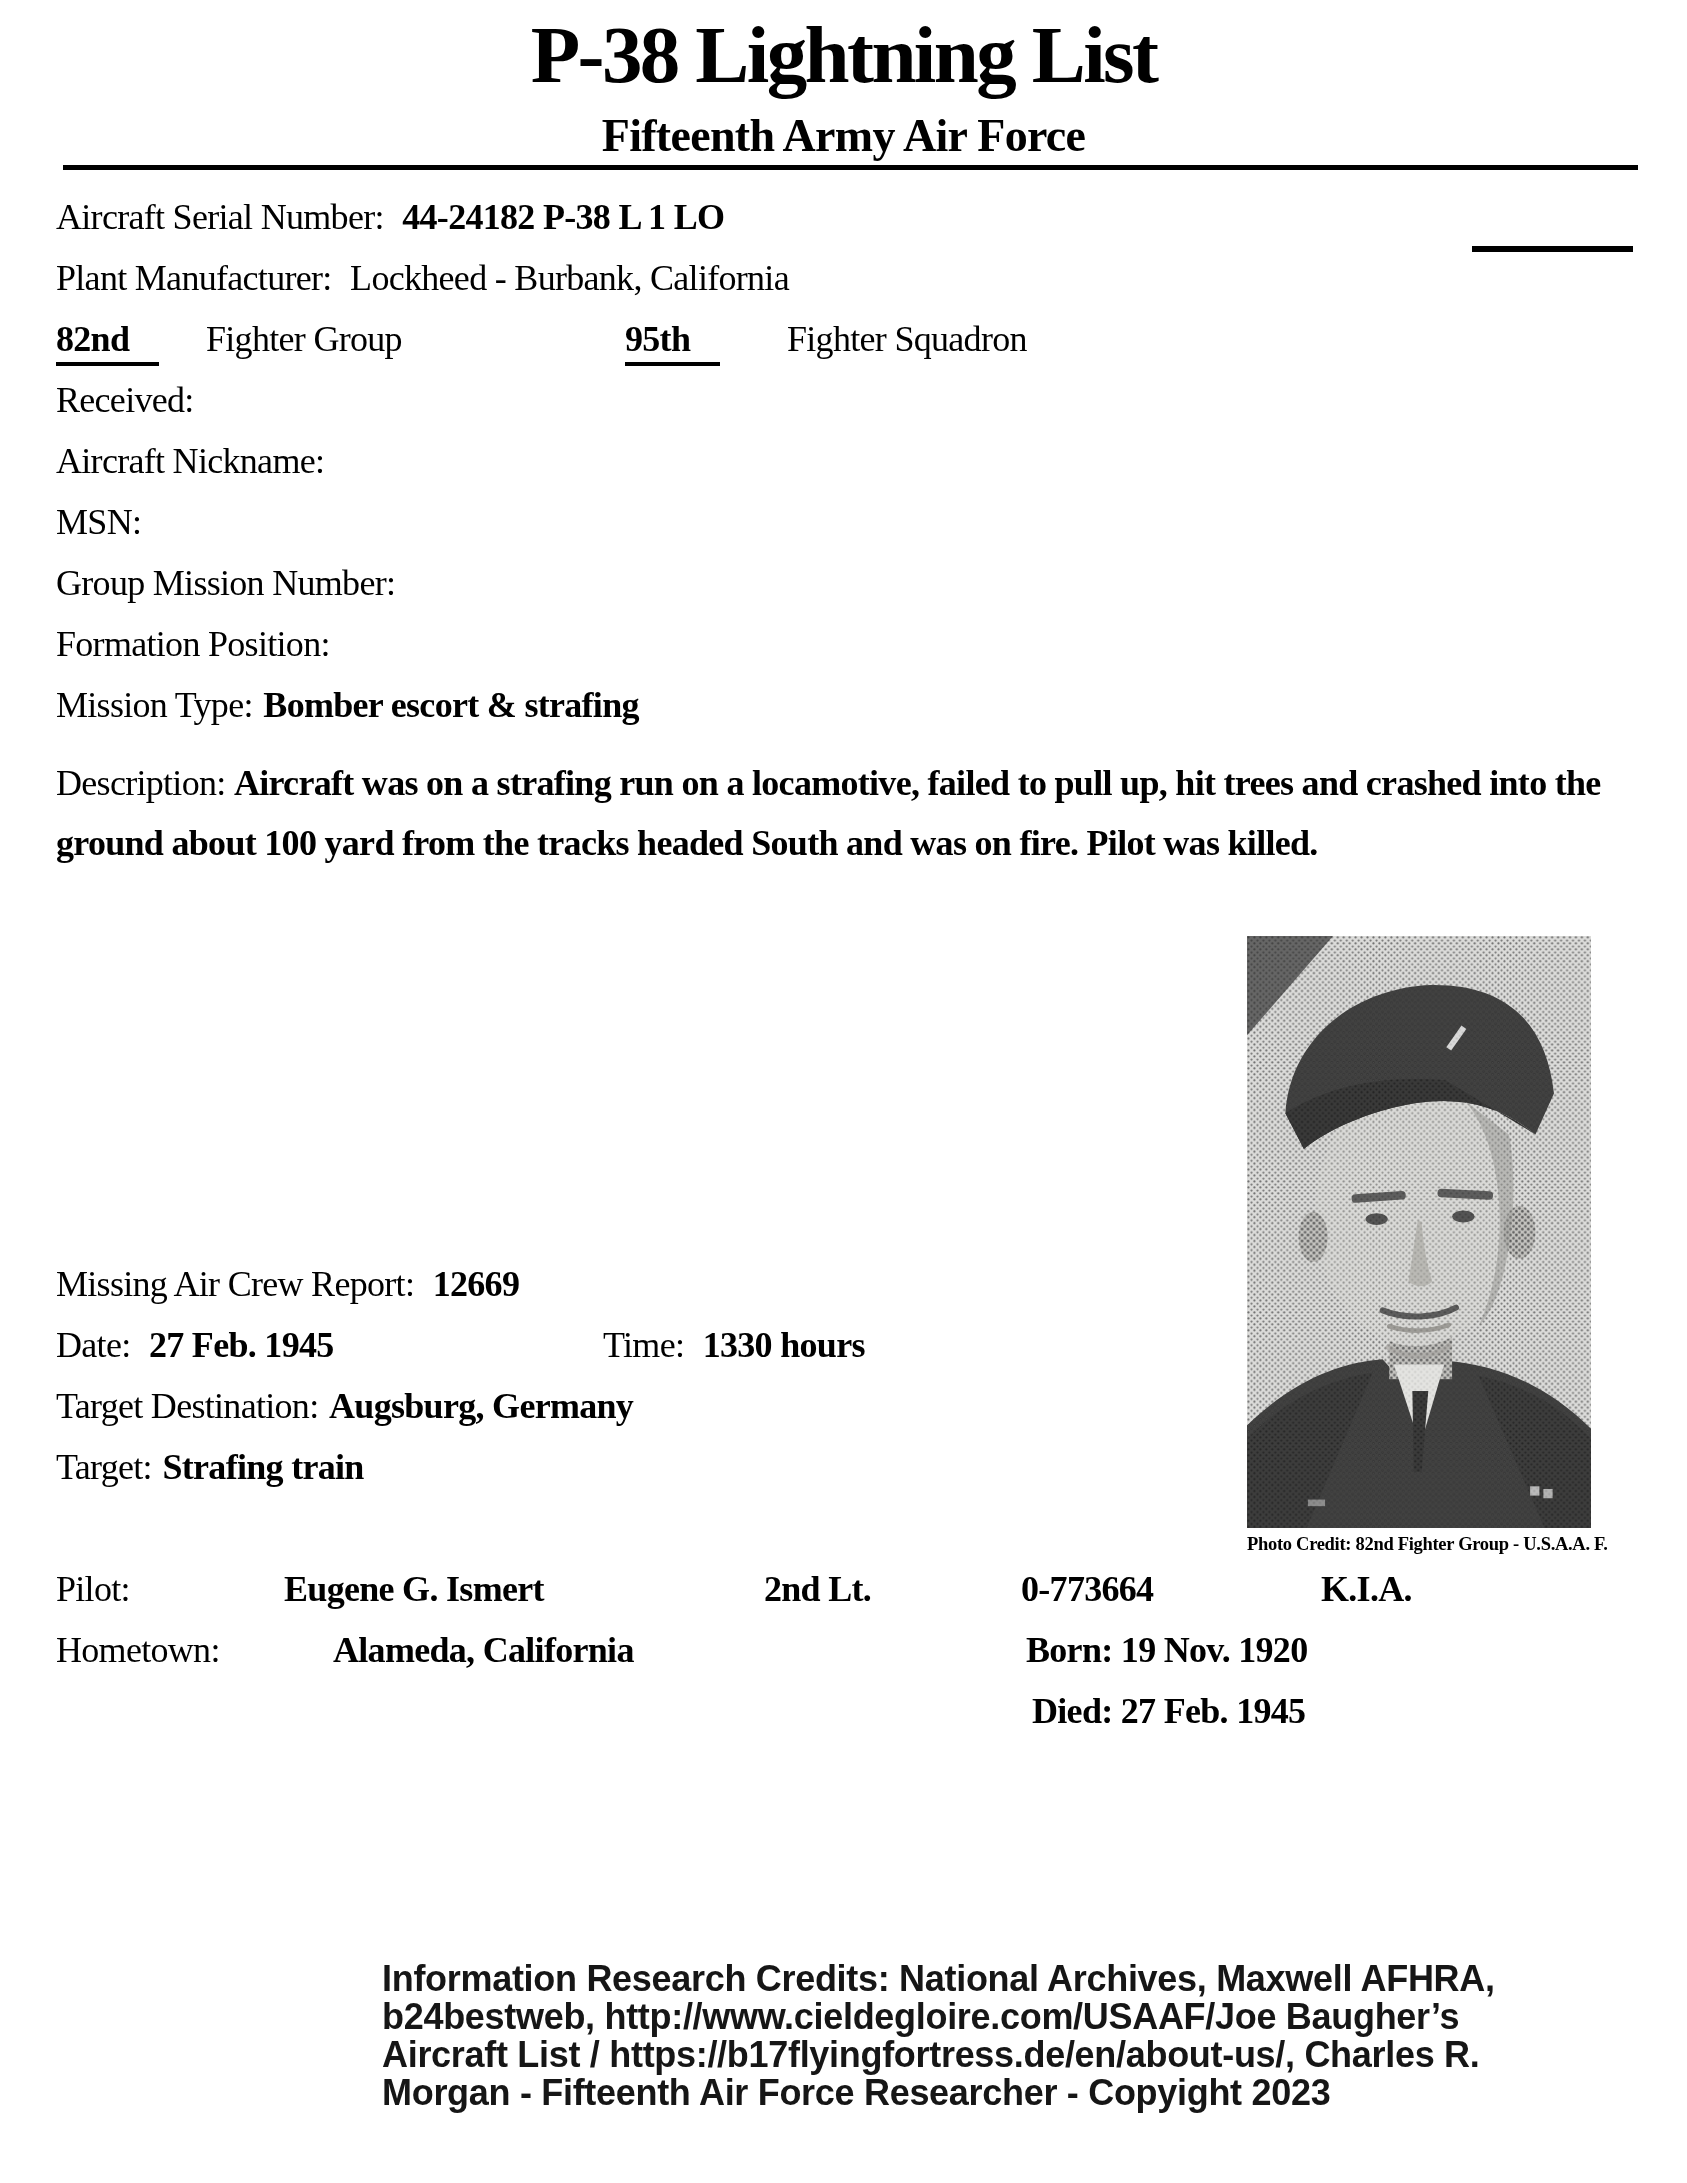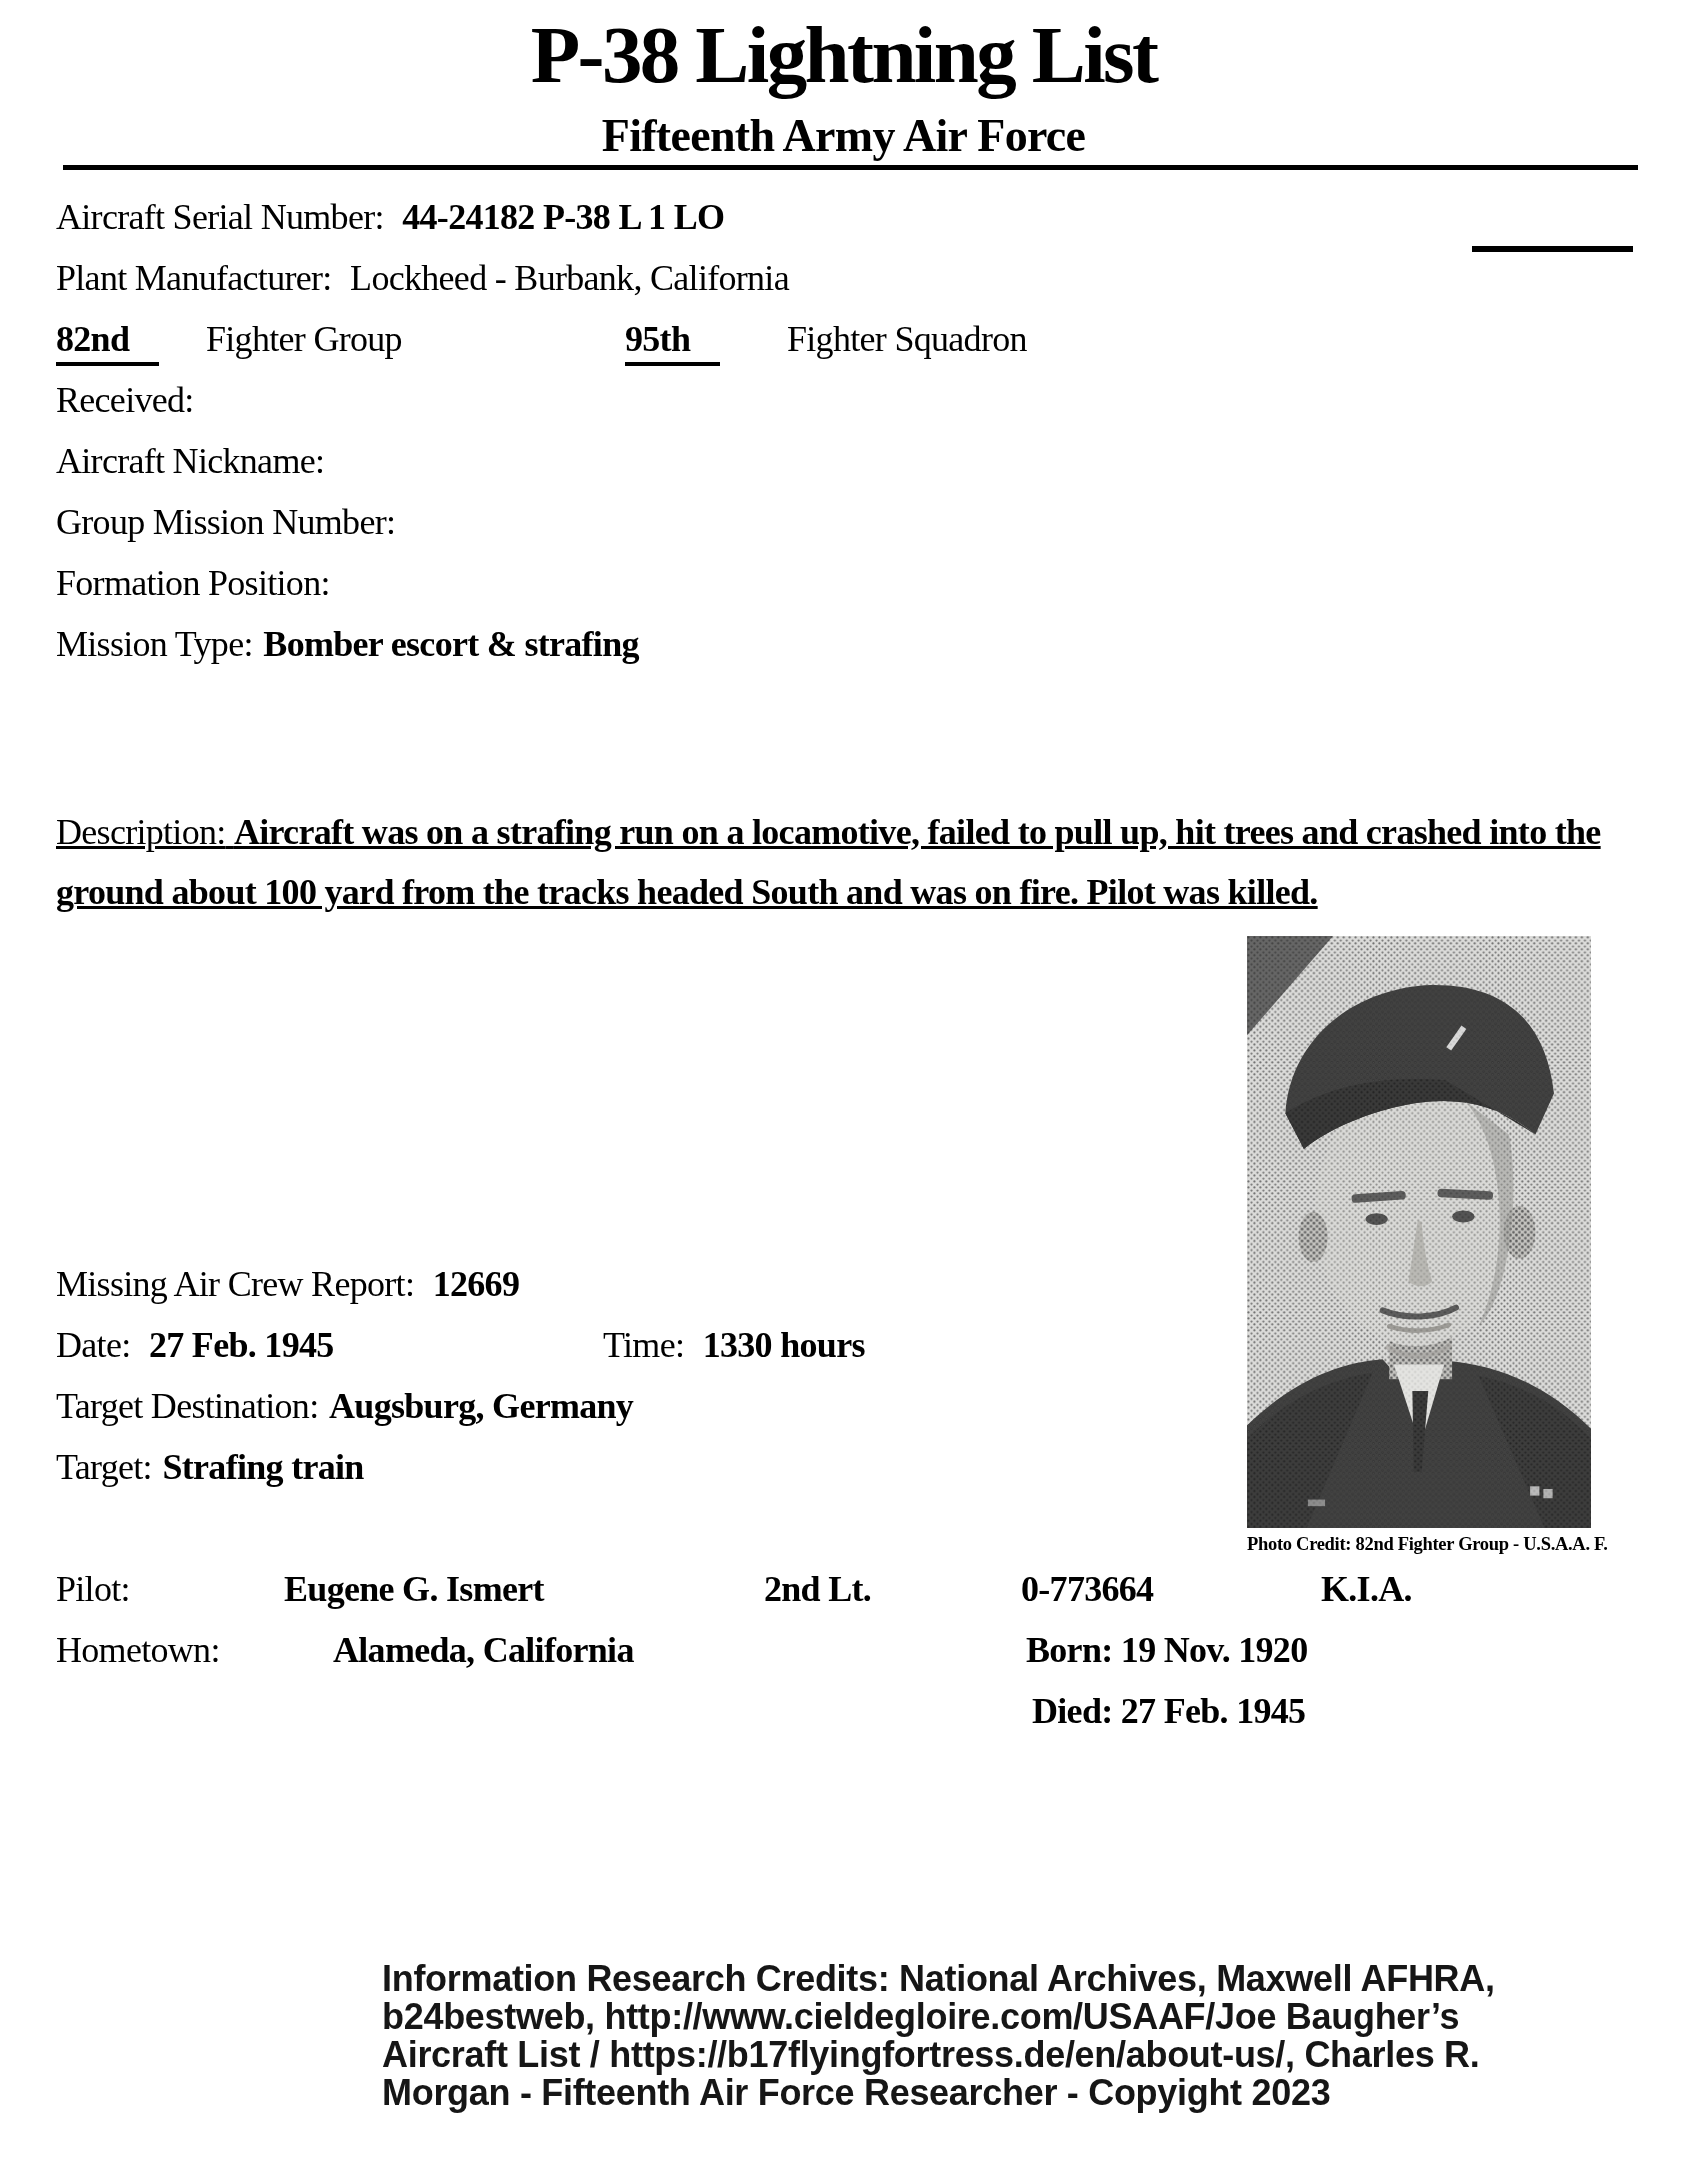--- a/index.html
+++ b/index.html
@@ -43,22 +43,22 @@
     padding: 0 30px 1.3px 0;
     line-height: 1.15;
   }
   .blank-line {
     position: absolute; left: 1472px; top: 246px;
     width: 161px; height: 6px; background: #000;
   }
 
   
   .description {
-    position: absolute; left: 56px; top: 802px; width: 1585px;
-    font-size: 36px; line-height: 60px; letter-spacing: -0.7px; text-decoration: underline;
+    position: absolute; left: 56px; top: 753px; width: 1585px;
+    font-size: 36px; line-height: 60px; letter-spacing: -0.7px;
   }
 
   
   .photo {
     position: absolute; left: 1247px; top: 936px;
     width: 344px; height: 592px;
   }
   .photo svg { display: block; width: 100%; height: 100%; }
   .photo-credit {
     position: absolute; left: 1247px; top: 1534px;
@@ -111,20 +111,23 @@
       <span class="abs" style="left:0;"><span class="b ul-blank">82nd</span></span>
       <span class="abs" style="left:150px;">Fighter Group</span>
       <span class="abs" style="left:569px;"><span class="b ul-blank">95th</span></span>
       <span class="abs" style="left:731px;">Fighter Squadron</span>
     </div>
     <div class="row">
       <span>Received:</span>
     </div>
     <div class="row">
       <span>Aircraft Nickname:</span>
+    </div>
+    <div class="row">
+      <span>MSN:</span>
     </div>
     <div class="row">
       <span>Group Mission Number:</span>
     </div>
     <div class="row">
       <span>Formation Position:</span>
     </div>
     <div class="row">
       <span>Mission Type:</span><span class="b" style="margin-left:10.6px;">Bomber escort &amp; strafing</span>
     </div>

